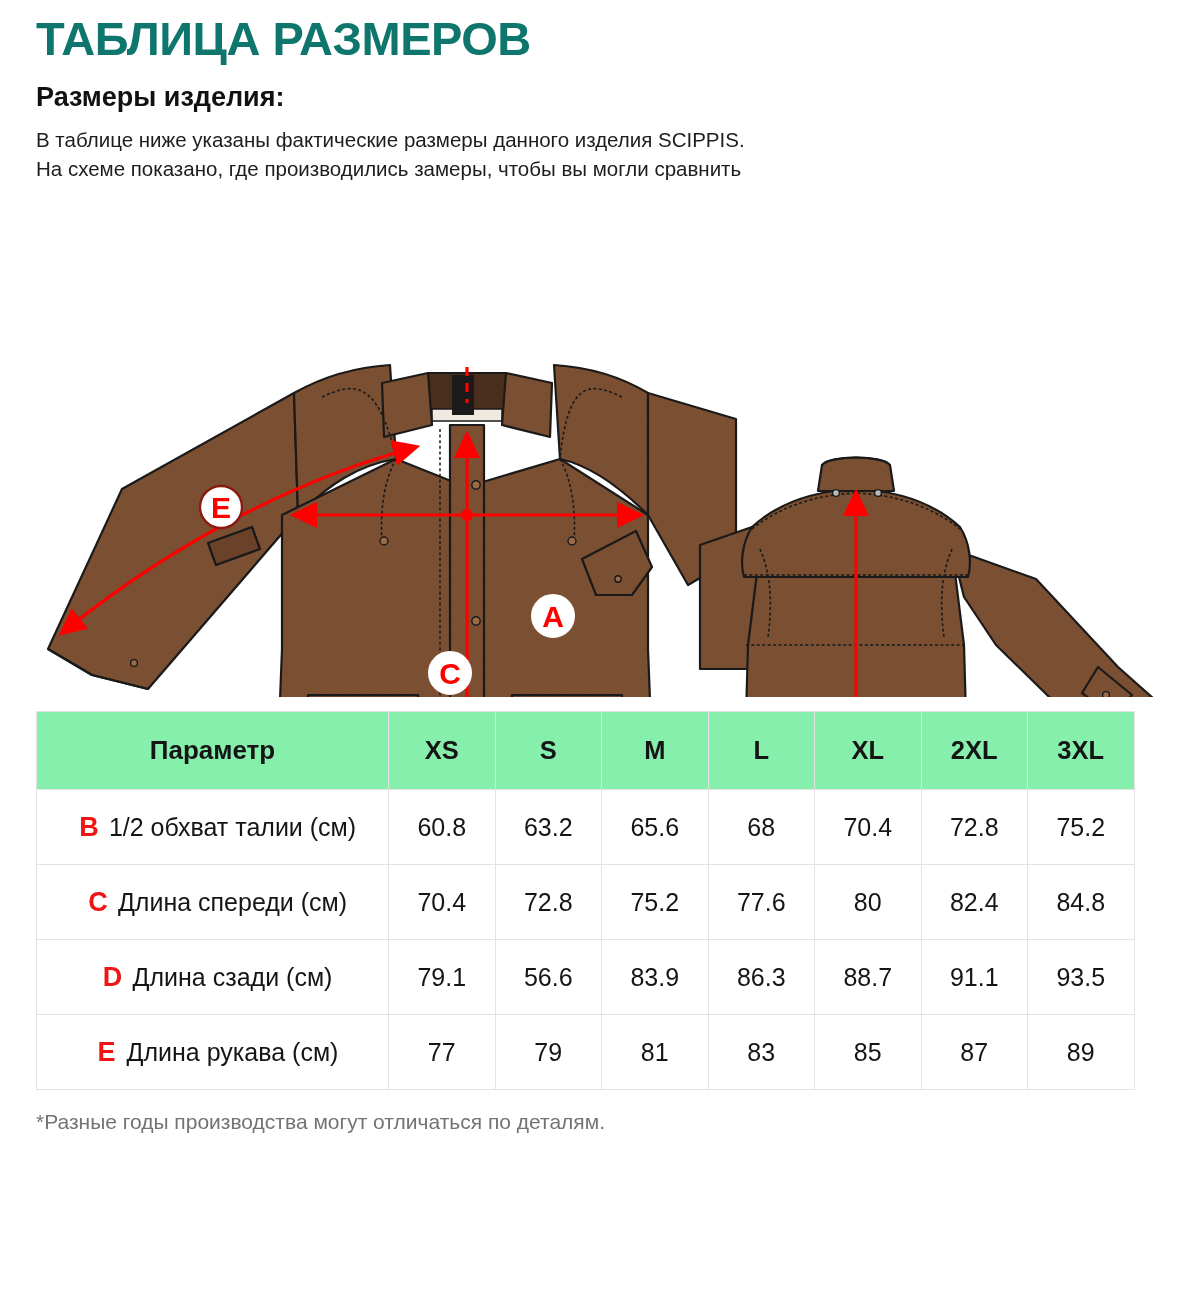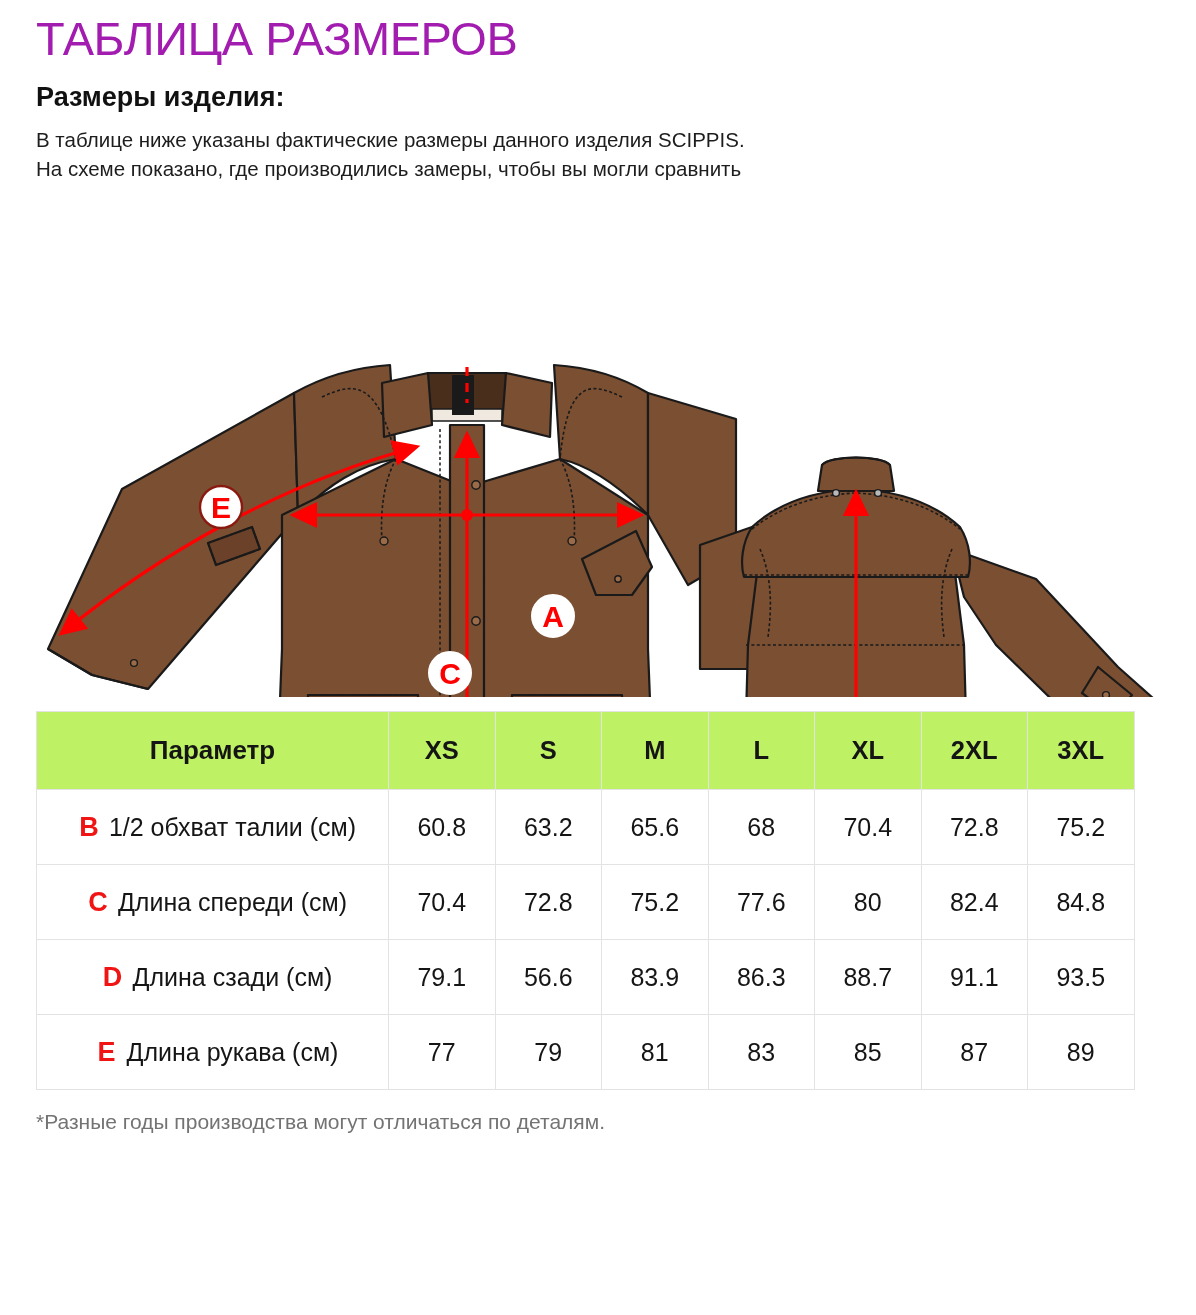--- a/index.html
+++ b/index.html
@@ -12,23 +12,23 @@
     font-family: "Liberation Sans", sans-serif;
     color: #1a1a1a;
     position: relative;
     overflow: hidden;
   }
   .page { position: relative; width: 1196px; height: 1315px; padding: 0 36px; }
 
   
   .main-title {
     font-size: 47px;
-    font-weight: normal;
+    font-weight: bold;
     letter-spacing: -0.5px;
-    color: #a21caf;
+    color: #0f766e;
     margin: 14px 0 0 0;
     line-height: 1.05;
   }
   .sub-title {
     font-size: 27px;
     font-weight: bold;
     color: #111111;
     margin: 20px 0 12px 0;
     line-height: 1.1;
   }
@@ -59,21 +59,21 @@
   table.sizes th, table.sizes td {
     border: 1px solid #e3e3e3;
     text-align: center;
     font-size: 25px;
     color: #151515;
     height: 75px;
     padding: 0 4px;
     font-weight: normal;
   }
   table.sizes thead th {
-    background: #bef264;
+    background: #86efac;
     font-weight: bold;
     height: 78px;
     font-size: 25.5px;
   }
   table.sizes thead th.param-head { font-size: 26px; }
   td.param-cell, th.param-head {
     text-align: left;
     padding-left: 0;
   }
   td.param-cell {

